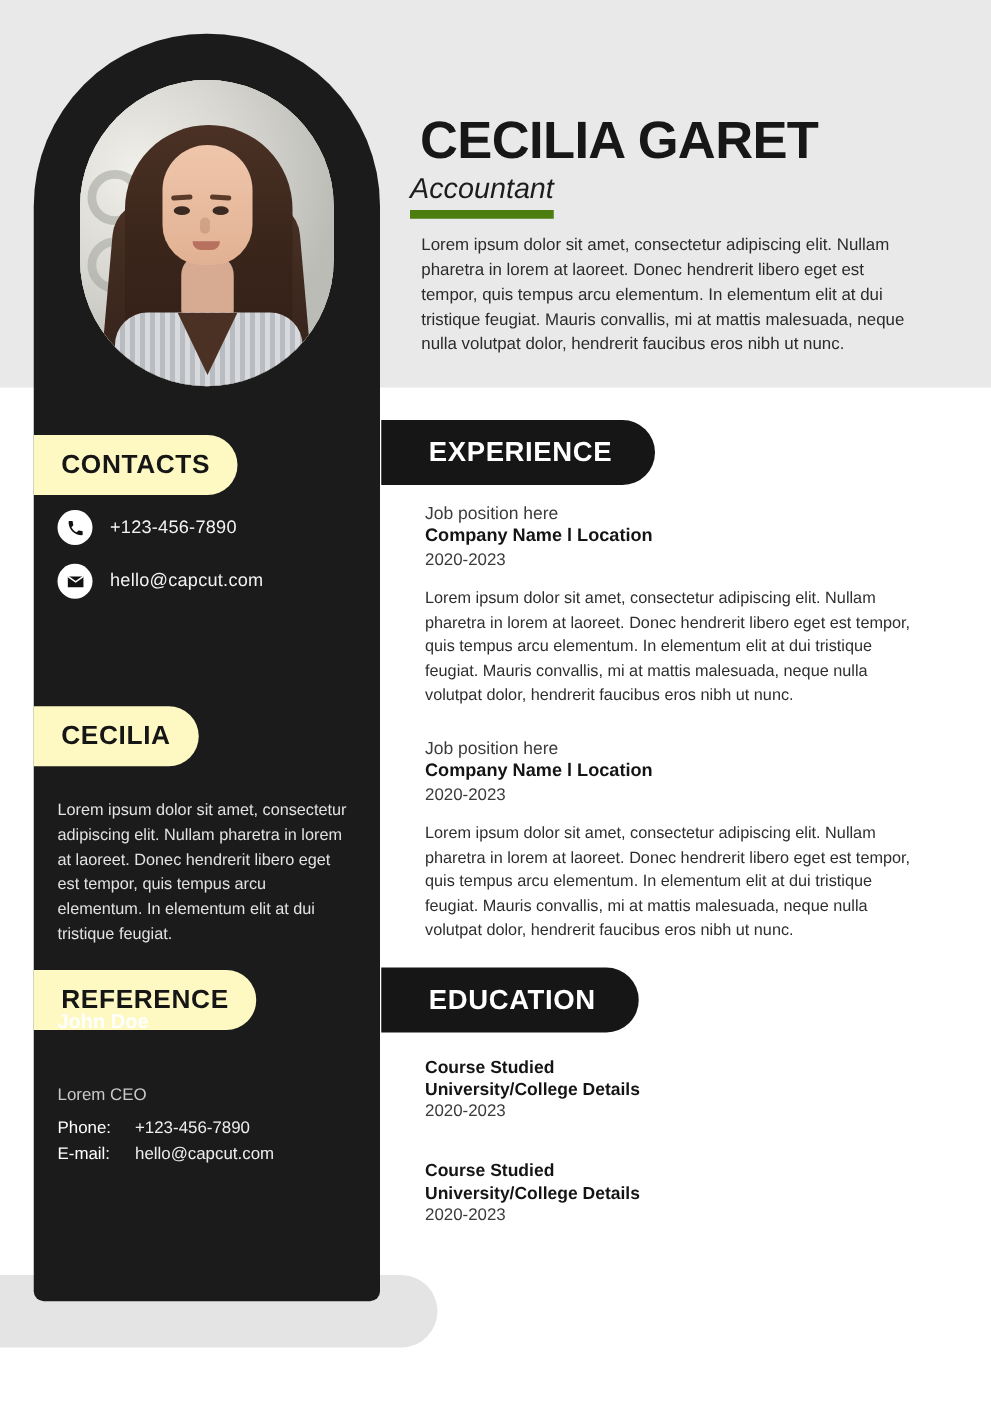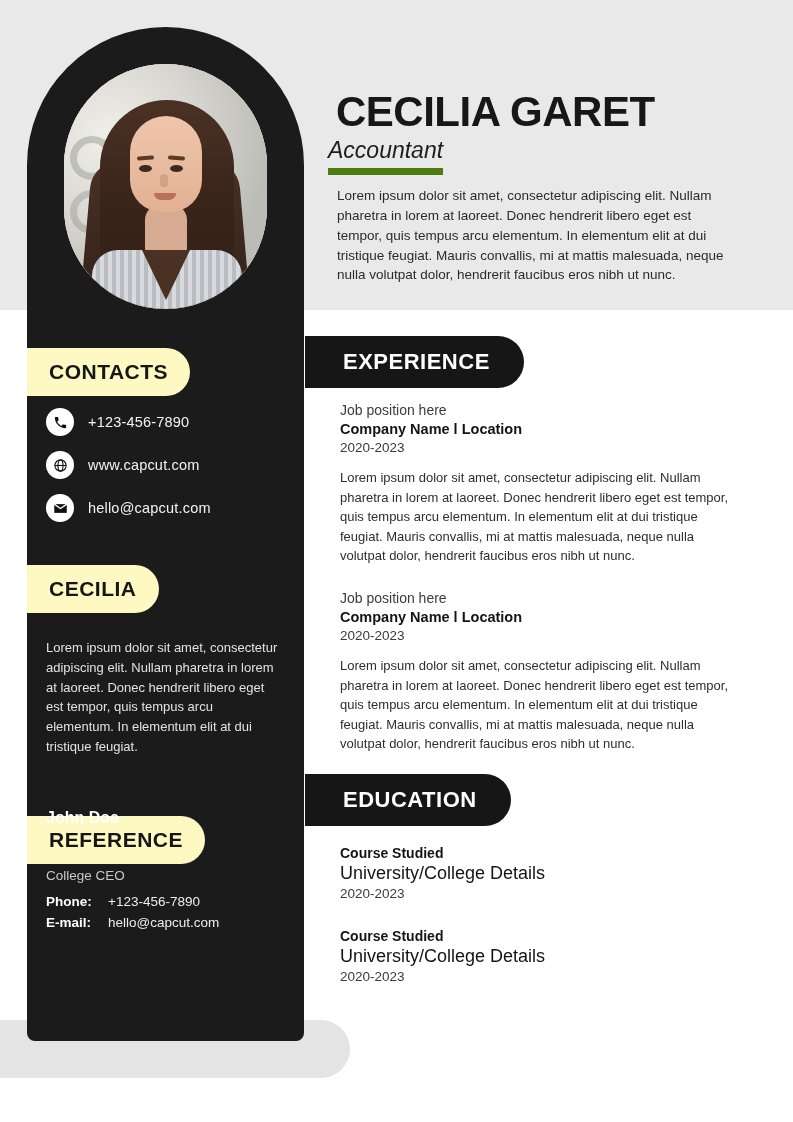--- a/index.html
+++ b/index.html
@@ -210,21 +210,21 @@
   }
   .ref-role {
     position: absolute; left: 46px; top: 868px;
     color: #c9c9c9; font-size: 13.5px;
   }
   .ref-line {
     position: absolute; left: 46px;
     display: flex; align-items: baseline;
     font-size: 13.5px; color: #ededed;
   }
-  .ref-line .lbl { font-weight: 700; width: 62px; flex: 0 0 auto; color:#ffffff; }
+  .ref-line .lbl { font-weight: 400; width: 62px; flex: 0 0 auto; color:#ffffff; }
   .ref-phone { top: 894px; }
   .ref-mail  { top: 915px; }
   
   .name {
     position: absolute;
     left: 336px; top: 88px;
     font-size: 42px;
     font-weight: 800;
     letter-spacing: -0.5px;
     color: #171717;
@@ -247,21 +247,21 @@
     line-height: 1.47;
     color: #2b2b2b;
   }
   
   .entry { position: absolute; left: 340px; width: 392px; }
   .e-pos  { font-size: 14px; color: #3b3b3b; margin-bottom: 3px; }
   .e-comp { font-size: 14.5px; font-weight: 700; color: #141414; margin-bottom: 3px; }
   .e-date { font-size: 13.5px; color: #3b3b3b; }
   .e-desc { font-size: 13px; line-height: 1.5; color: #2e2e2e; margin-top: 13px; }
   .edu-course { font-size: 14px; font-weight: 700; color: #141414; }
-  .edu-school { font-size: 18px; font-weight: 400; color: #141414; margin-top: 2px; }
+  .edu-school { font-size: 14px; font-weight: 700; color: #141414; margin-top: 2px; }
   .edu-date   { font-size: 13.5px; color: #3b3b3b; margin-top: 2px; }
 </style>
 </head>
 <body>
 
 <div id="page">
 
   <div class="band-top"></div>
   <div class="band-bottom-left"></div>
 
@@ -299,45 +299,35 @@
     <div class="contact-row">
       <span class="c-icon">
         <svg width="15" height="15" viewBox="0 0 24 24" fill="#111">
             <path d="M6.6 10.8c1.4 2.8 3.8 5.1 6.6 6.6l2.2-2.2c.3-.3.7-.4 1-.2 1.1.4 2.3.6 3.6.6.6 0 1 .4 1 1V20c0 .6-.4 1-1 1C10.6 21 3 13.4 3 4c0-.6.4-1 1-1h3.4c.6 0 1 .4 1 1 0 1.2.2 2.4.6 3.6.1.3 0 .7-.2 1l-2.2 2.2z"></path>
           </svg>
       </span>
       <span class="c-text">+123-456-7890</span>
     </div>
     <div class="contact-row">
       <span class="c-icon">
-        <svg width="15" height="15" viewBox="0 0 24 24" fill="none" stroke="#111" stroke-width="1.8">
-            <circle cx="12" cy="12" r="9"></circle>
-            <ellipse cx="12" cy="12" rx="4" ry="9"></ellipse>
-            <line x1="3" y1="12" x2="21" y2="12"></line>
-          </svg>
-      </span>
-      <span class="c-text">www.capcut.com</span>
-    </div>
-    <div class="contact-row">
-      <span class="c-icon">
         <svg width="15" height="15" viewBox="0 0 24 24" fill="#111">
             <path d="M2 5h20v14H2z" fill="#111"></path>
             <path d="M2 5l10 7 10-7" stroke="#fff" stroke-width="2" fill="none"></path>
           </svg>
       </span>
       <span class="c-text">hello@capcut.com</span>
     </div>
   </div>
 
   <div class="pill pill-light" style="top:565px;">CECILIA</div>
   <div class="skills-body">Lorem ipsum dolor sit amet, consectetur adipiscing elit. Nullam pharetra in lorem at laoreet. Donec hendrerit libero eget est tempor, quis tempus arcu elementum. In elementum elit at dui tristique feugiat.</div>
 
-  <div class="pill pill-light" style="top:776px;margin-top:40px;">REFERENCE</div>
+  <div class="pill pill-light" style="top:776px;">REFERENCE</div>
   <div class="ref-name">John Doe</div>
-  <div class="ref-role">College CEO</div>
+  <div class="ref-role">Lorem CEO</div>
   <div class="ref-line ref-phone">
     <span class="lbl">Phone:</span>
     <span>+123-456-7890</span>
   </div>
   <div class="ref-line ref-mail">
     <span class="lbl">E-mail:</span>
     <span>hello@capcut.com</span>
   </div>
 
   <div class="pill pill-dark" style="top:336px;">EXPERIENCE</div>

